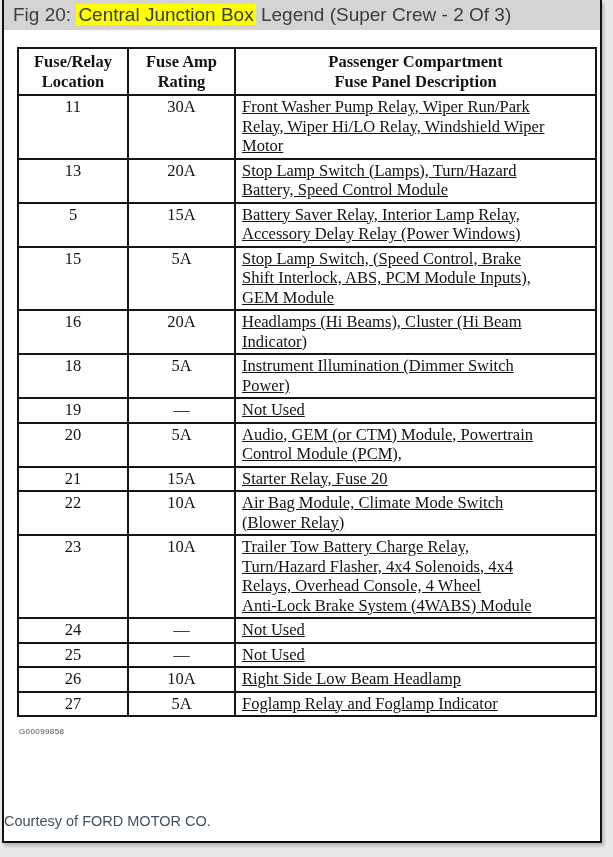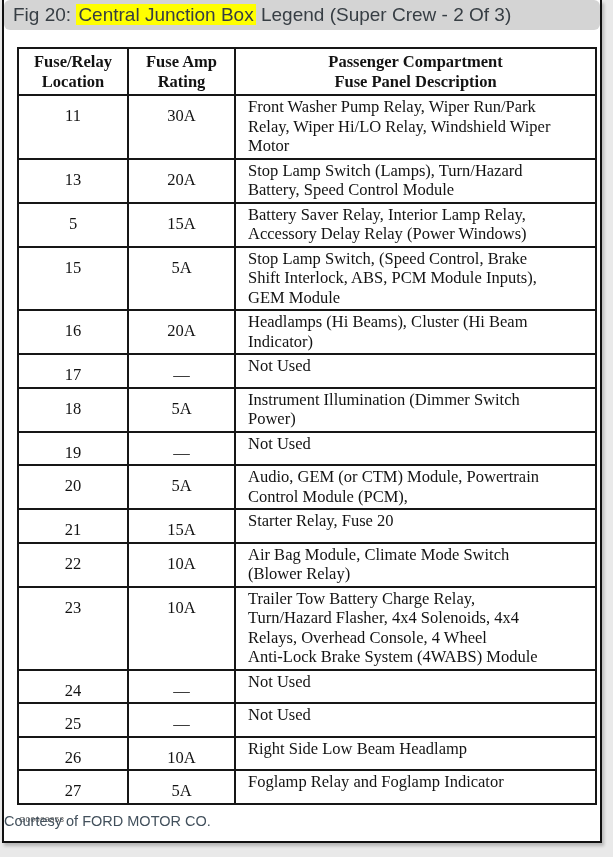--- a/index.html
+++ b/index.html
@@ -21,21 +21,20 @@
   }
   .titlebar {
     height:30px;
     background:#d4d4d4;
     color:#373e44;
     font-size:19px;
     line-height:30px;
     padding-left:9px;
     white-space:nowrap;
     overflow:hidden;
-    border-radius:6px;
   }
   .hl {
     background:#ffff00;
     padding:0 2px;
   }
   .tablewrap { margin:17px 0 0 13px; }
   table.fuse {
     border-collapse:collapse;
     width:578px;
     table-layout:fixed;
@@ -50,25 +49,26 @@
   }
   table.fuse th {
     font-weight:bold;
     text-align:center;
     white-space:pre-line;
     padding:3px 2px;
     margin-left:32px;
   }
   td.c-location, td.c-rating {
     text-align:center;
-    padding:10px 2px 2px;
+    padding:1px 2px 2px;
   }
   td.c-description {
     white-space:pre-line;
-    padding:1px 12px 2px;
+    padding:1px 6px 2px;
+    text-decoration:underline;
   }
   .gcode {
     margin:10px 0 0 15px;
     font-size:8px;
     letter-spacing:0.4px;
     color:#4d4d4d;
   }
   .courtesy {
     position:absolute;
     left:0; right:0;
@@ -130,25 +130,20 @@
 Shift Interlock, ABS, PCM Module Inputs),
 GEM Module</td>
           </tr>
           <tr>
             <td class="c-location">16</td>
             <td class="c-rating">20A</td>
             <td class="c-description">Headlamps (Hi Beams), Cluster (Hi Beam
 Indicator)</td>
           </tr>
           <tr>
-            <td class="c-location">17</td>
-            <td class="c-rating">—</td>
-            <td class="c-description">Not Used</td>
-          </tr>
-          <tr>
             <td class="c-location">18</td>
             <td class="c-rating">5A</td>
             <td class="c-description">Instrument Illumination (Dimmer Switch
 Power)</td>
           </tr>
           <tr>
             <td class="c-location">19</td>
             <td class="c-rating">—</td>
             <td class="c-description">Not Used</td>
           </tr>

